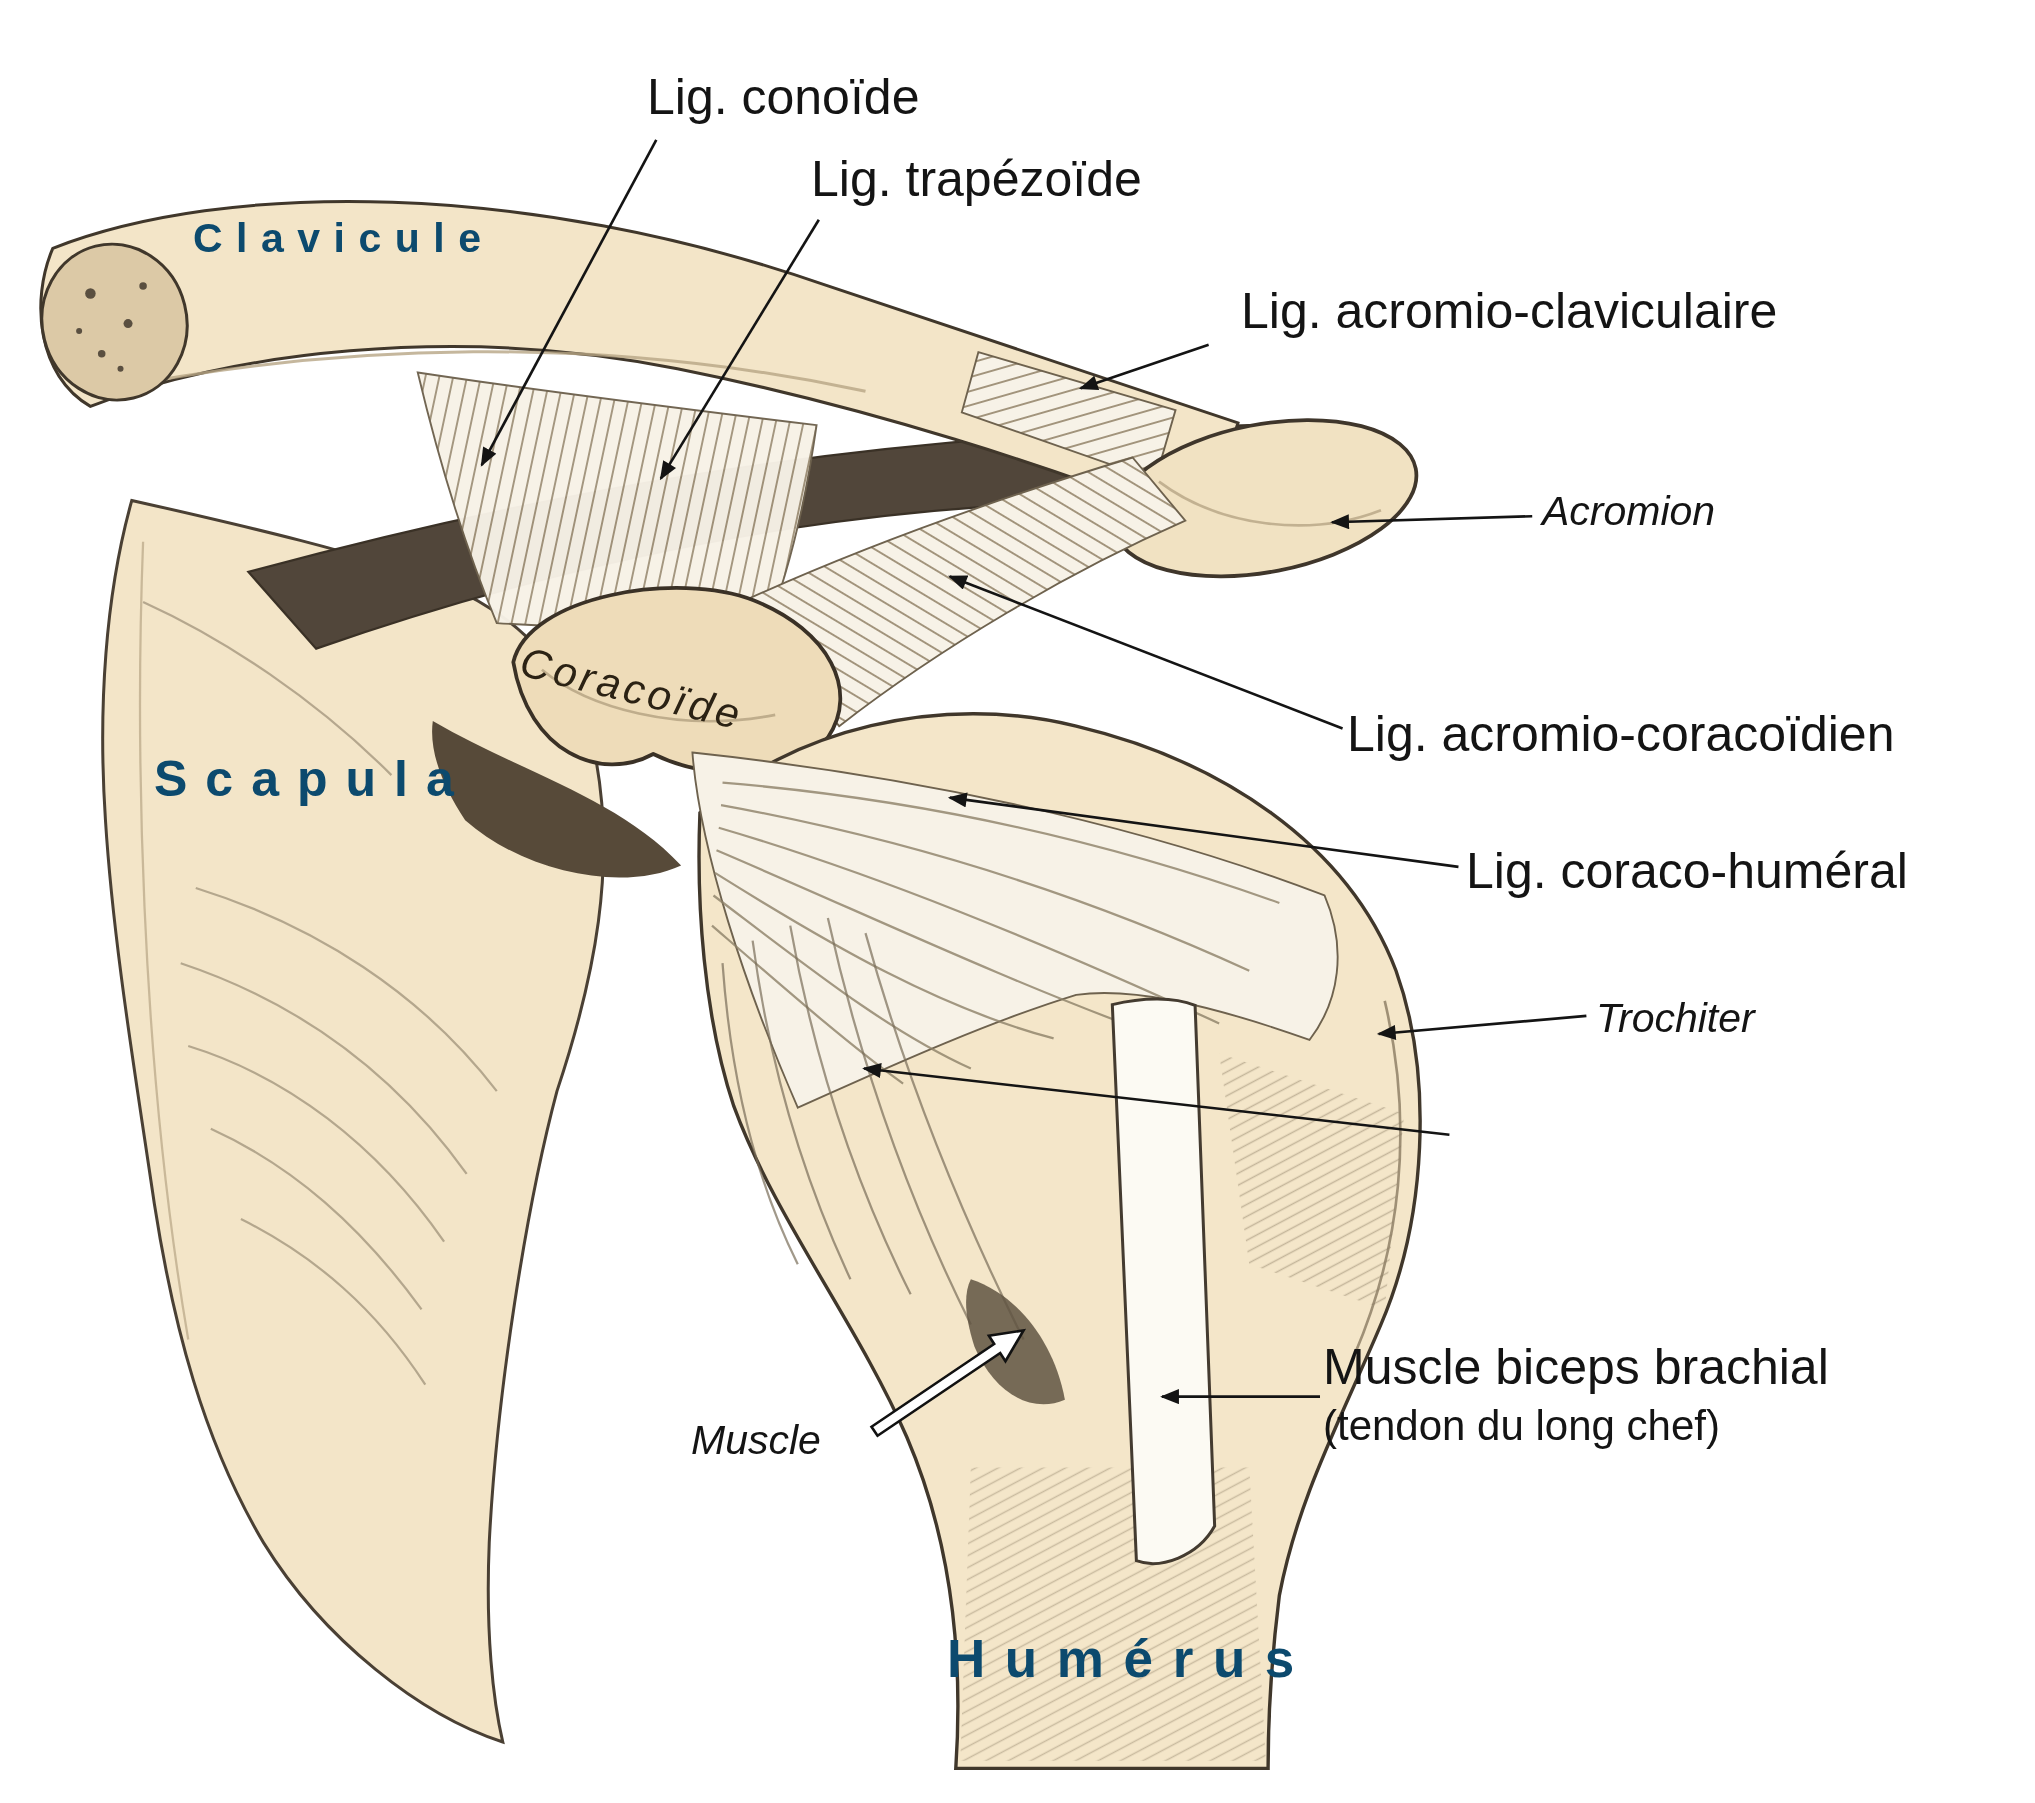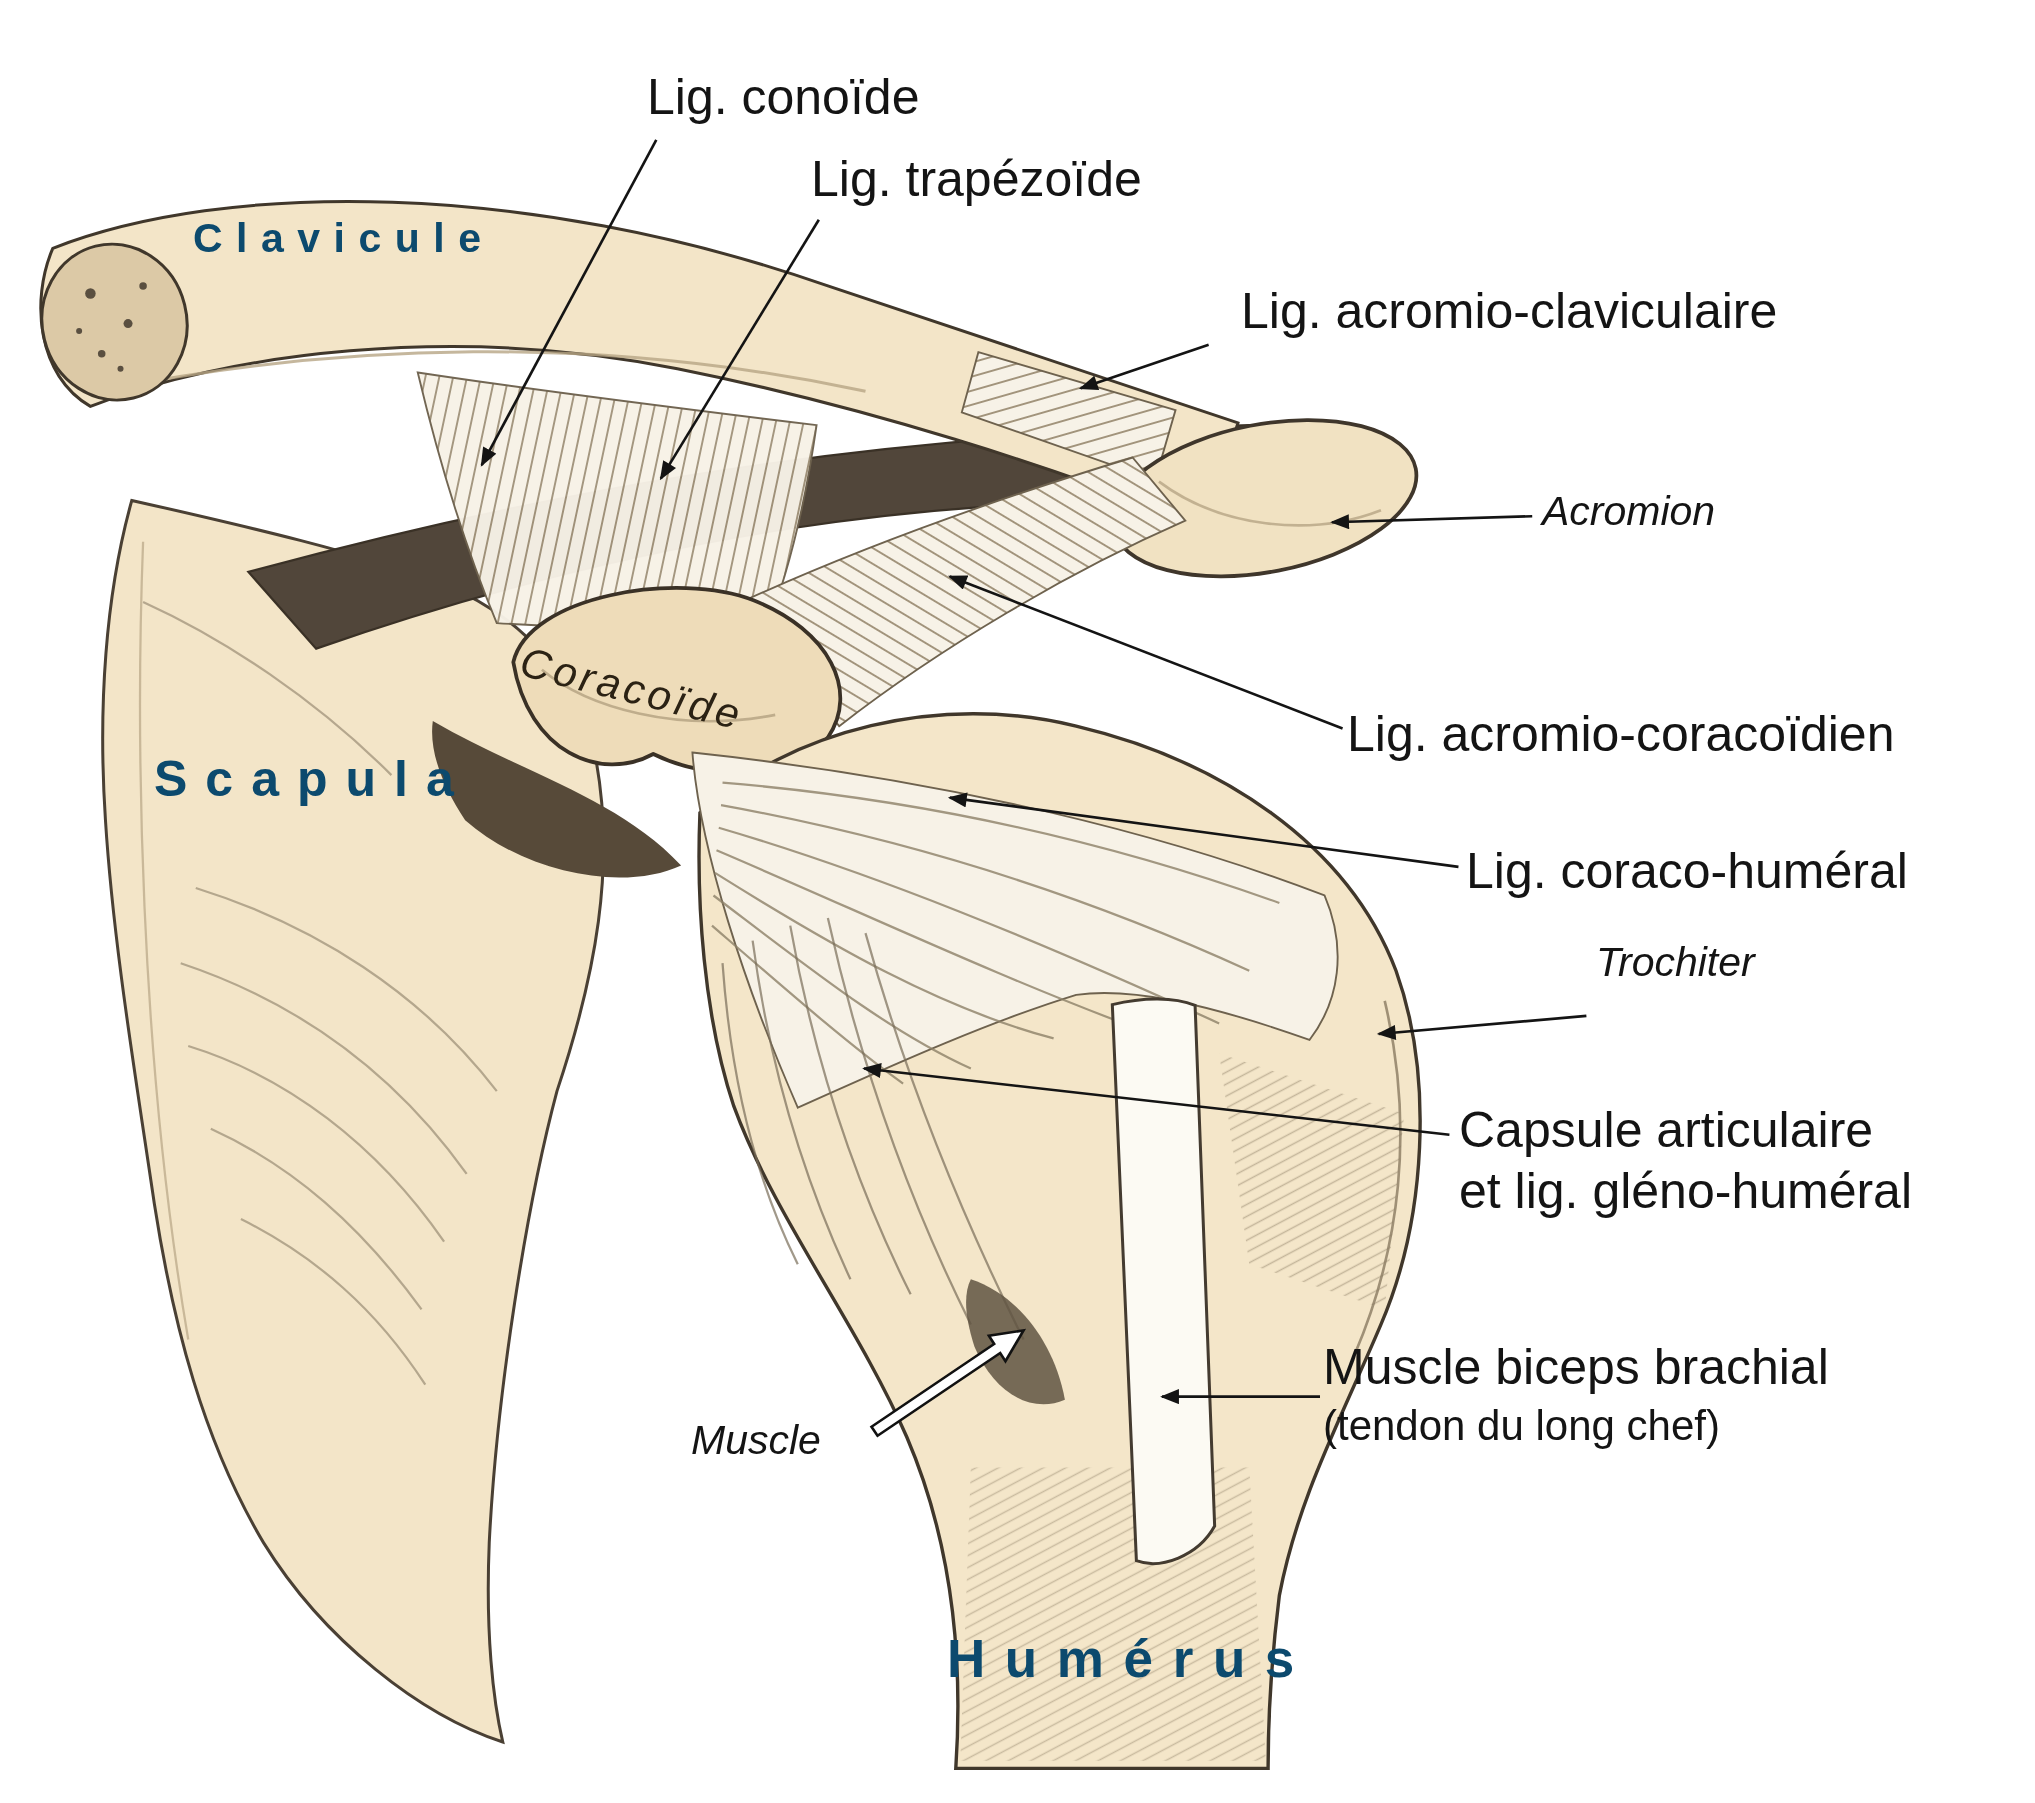--- a/index.html
+++ b/index.html
@@ -189,26 +189,22 @@
   <div class="lbl it" style="left:1542px;top:488px;">Acromion</div>
 
   <div class="lbl" style="left:527px;top:638px;font-size:42px;font-style:italic;letter-spacing:3.8px;transform:rotate(14deg);transform-origin:left top;color:#2b2214;">Coracoïde</div>
 
   <div class="lbl" style="left:1347px;top:706px;">Lig. acromio-coracoïdien</div>
 
   <div class="lbl" style="left:1466px;top:843px;">Lig. coraco-huméral</div>
 
   <div class="lbl bone" style="left:154px;top:751px;font-size:50px;letter-spacing:18px;">Scapula</div>
 
-  <div class="lbl it" style="left:1596px;top:939px;">Trochiter</div>
-
-  <div class="capsule-block" style="left:1459px;top:1100px;">
-    <div>Capsule articulaire</div>
-    <div>et lig. gléno-huméral</div>
-  </div>
+  <div class="lbl it" style="left:1596px;top:995px;">Trochiter</div>
+
 
   <div class="biceps-block" style="left:1323px;top:1340px;">
     <div class="main">Muscle biceps brachial</div>
     <div class="sub">(tendon du long chef)</div>
   </div>
 
   <div class="lbl it" style="left:691px;top:1417px;">Muscle</div>
 
   <div class="lbl bone" style="left:947px;top:1629px;font-size:53px;letter-spacing:19.6px;">Humérus</div>
 

